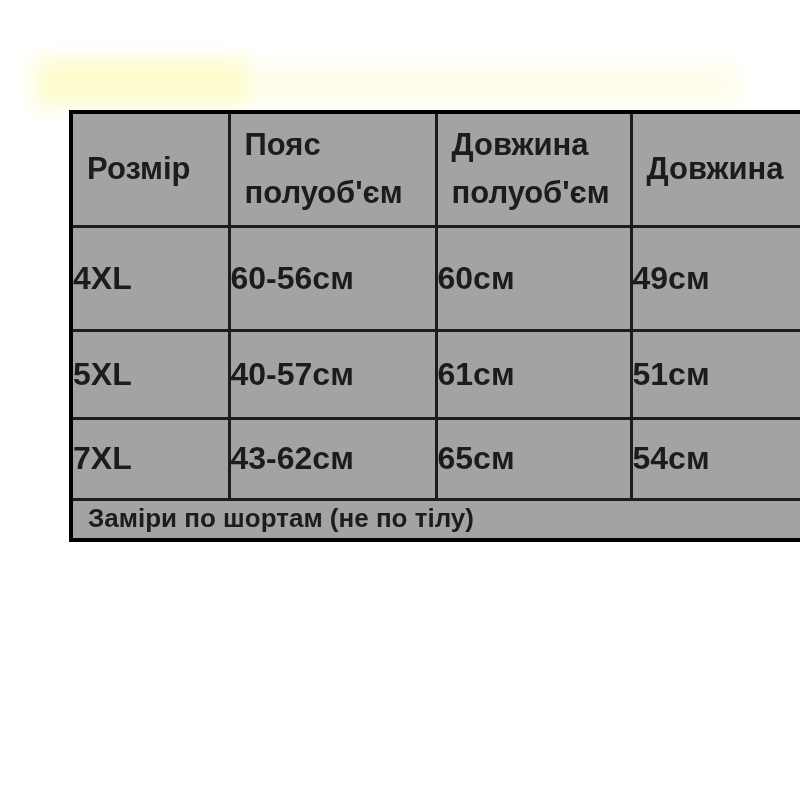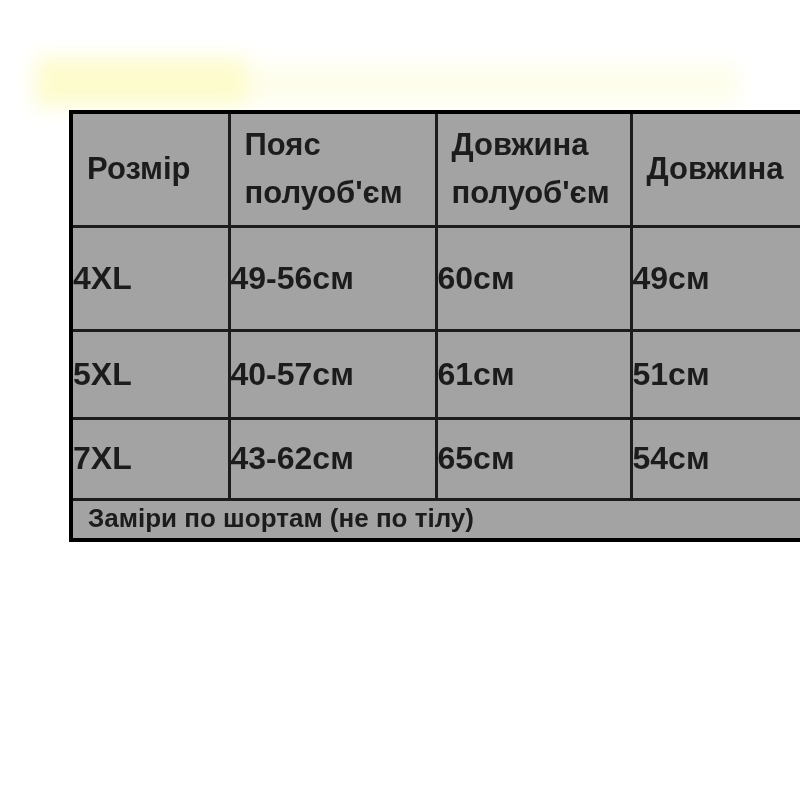--- a/index.html
+++ b/index.html
@@ -92,21 +92,21 @@
         <th>Розмір</th>
         <th>Пояс
 полуоб'єм</th>
         <th>Довжина
 полуоб'єм</th>
         <th>Довжина</th>
       </tr>
 
       <tr class="row-0">
         <td class="data-cell">4XL</td>
-        <td class="data-cell">49-56см</td>
+        <td class="data-cell">60-56см</td>
         <td class="data-cell">60см</td>
         <td class="data-cell">49см</td>
       </tr>
 
       <tr class="row-1">
         <td class="data-cell">5XL</td>
         <td class="data-cell">40-57см</td>
         <td class="data-cell">61см</td>
         <td class="data-cell">51см</td>
       </tr>

